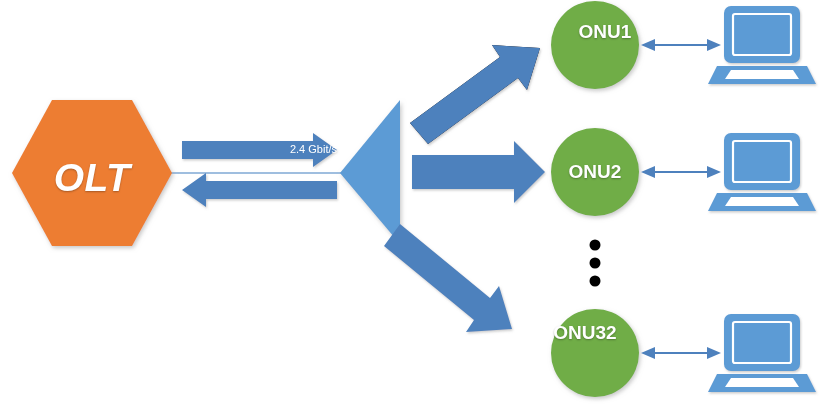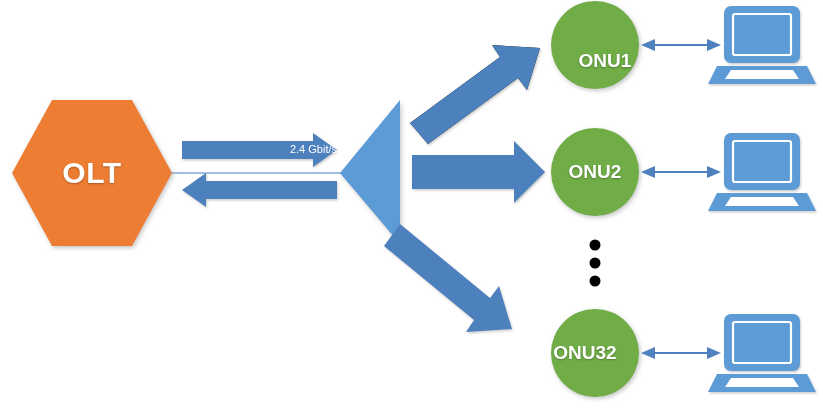--- a/index.html
+++ b/index.html
@@ -25,22 +25,23 @@
   .node-label {
     position: absolute;
     color: #ffffff;
     font-weight: bold;
     text-align: center;
     white-space: nowrap;
     pointer-events: none;
     text-shadow: 0 1px 2px rgba(0,0,0,0.30);
   }
   .olt-label {
-    font-size: 30px;
+    font-size: 39px;
     letter-spacing: 0.5px;
+    font-style: italic;
   }
   .onu-label {
     font-size: 19px;
   }
   .rate-label {
     position: absolute;
     color: #ffffff;
     font-size: 11px;
     text-align: right;
     white-space: nowrap;
@@ -129,19 +130,19 @@
       <polygon points="717,374 807,374 816,392 708,392" fill="#5B9BD5"></polygon>
       <polygon points="731,378 793,378 799,387 725,387" fill="#FFFFFF"></polygon>
     </g>
   </svg>
 
   <div class="node-label olt-label" style="left:12px; top:156px; width:160px;">OLT</div>
 
   <div class="rate-label" style="left:182px; top:143px; width:155px;">2.4 Gbit/s</div>
 
 
-  <div class="node-label onu-label" style="left:551px; top:50px; width:108px;">ONU1</div>
+  <div class="node-label onu-label" style="left:551px; top:21px; width:108px;">ONU1</div>
 
   <div class="node-label onu-label" style="left:551px; top:161px; width:88px;">ONU2</div>
 
-  <div class="node-label onu-label" style="left:551px; top:342px; width:68px;">ONU32</div>
+  <div class="node-label onu-label" style="left:551px; top:322px; width:68px;">ONU32</div>
 
 </div>
 
 </body></html>

